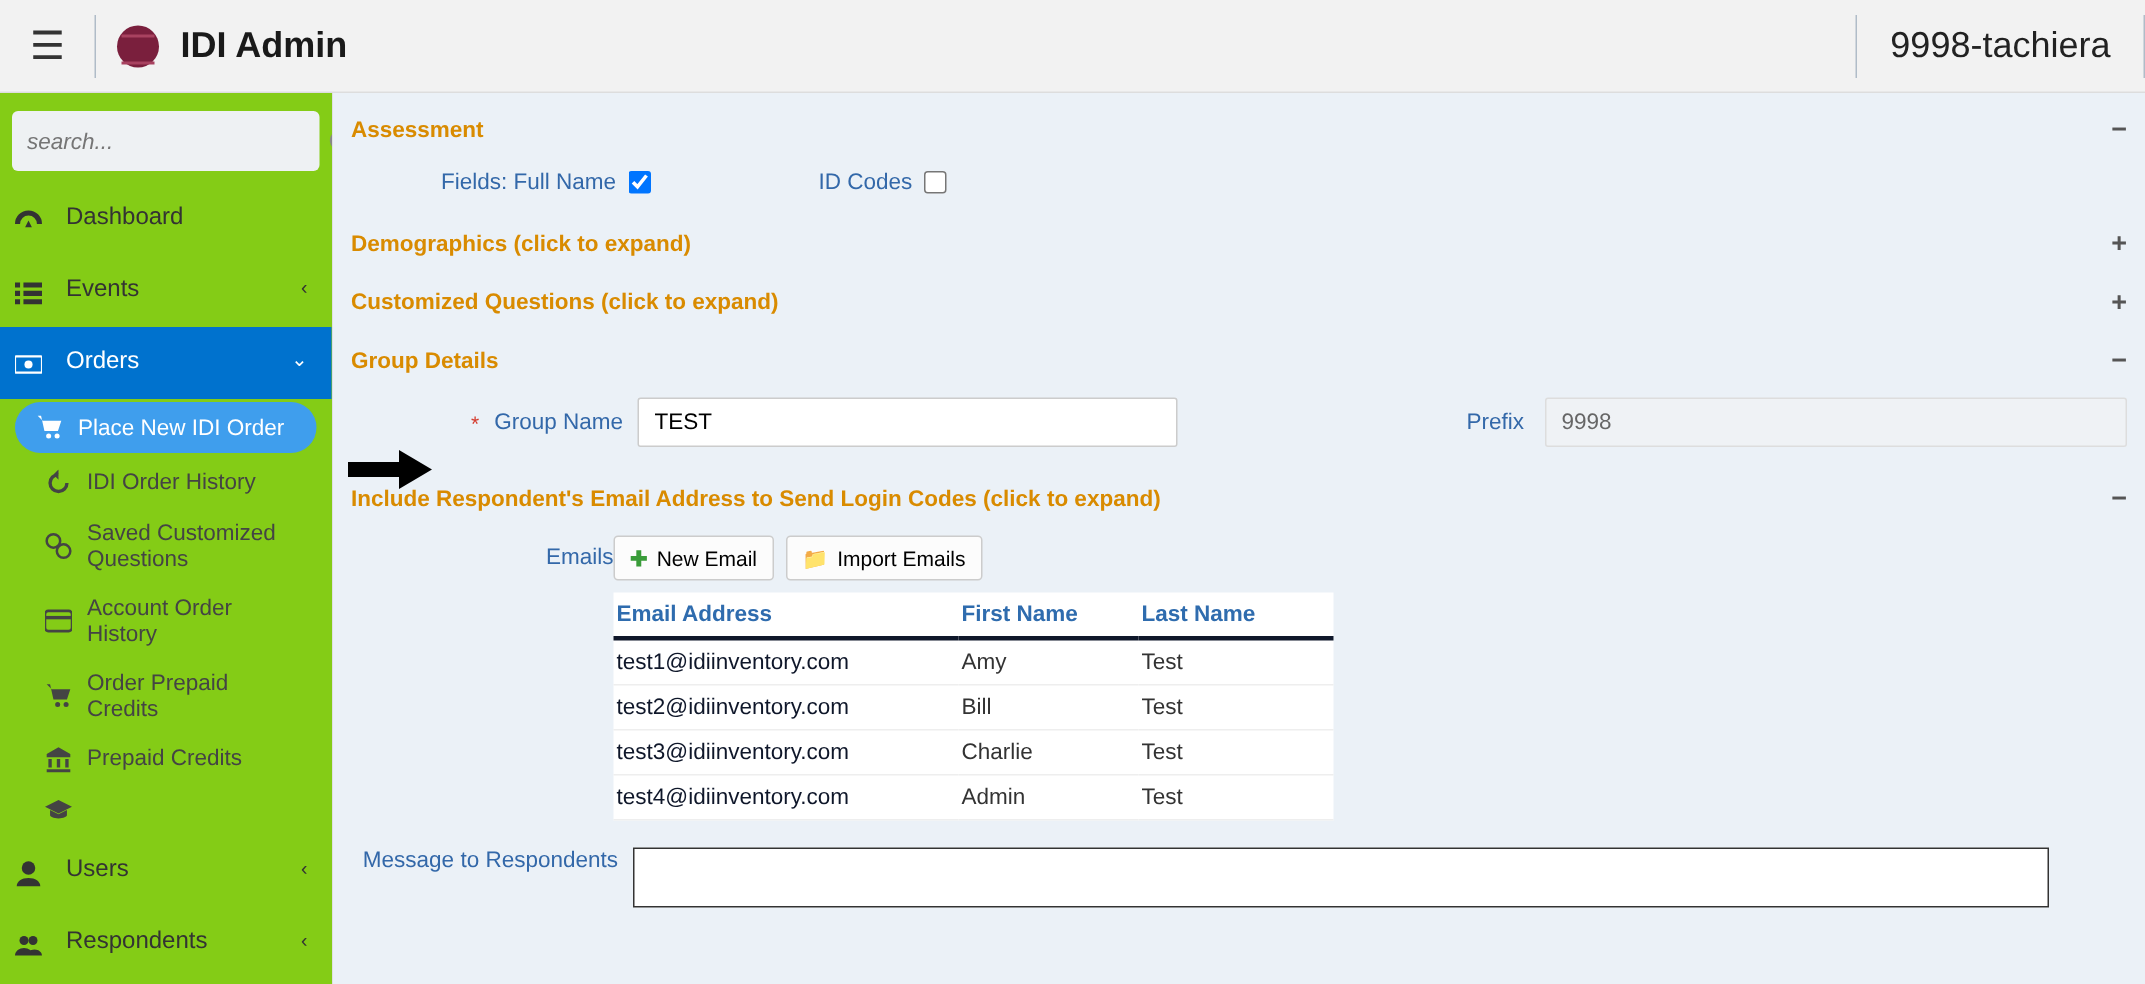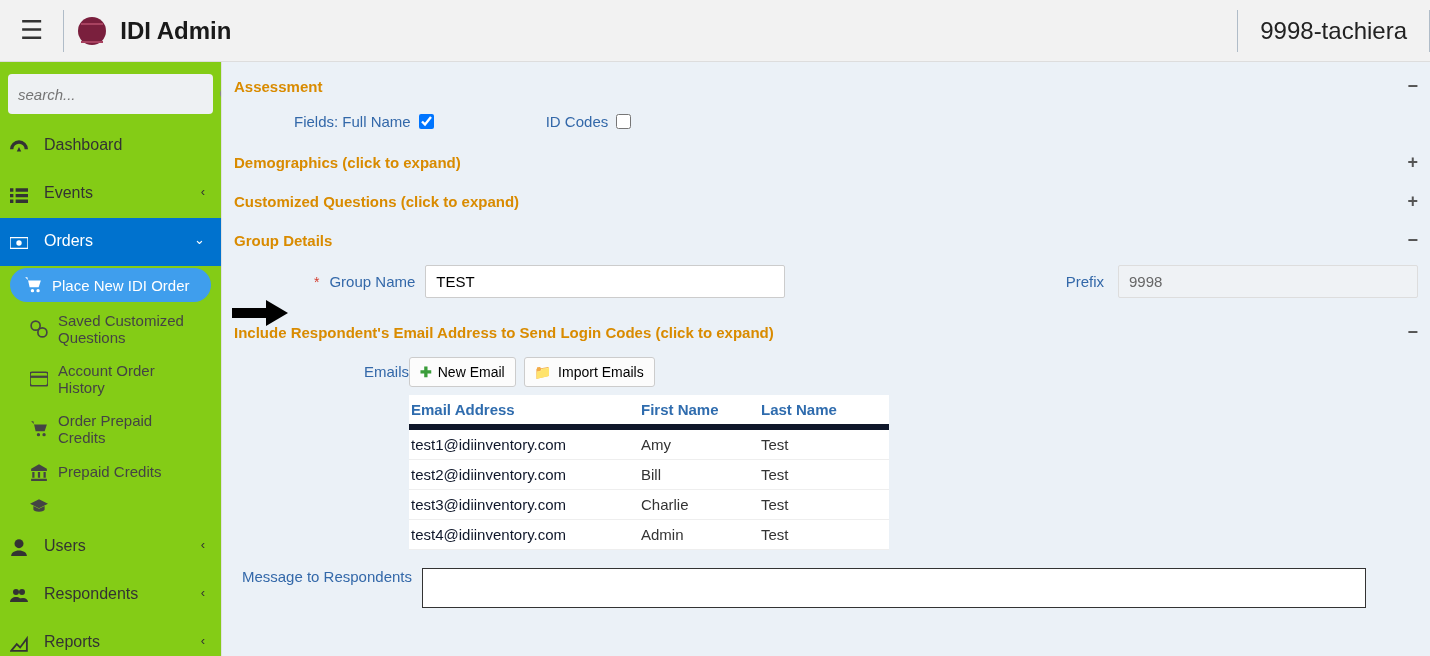--- a/index.html
+++ b/index.html
@@ -37,21 +37,21 @@
 .form-row { display: flex; align-items: center; padding: 10px 0 10px 80px; gap: 10px; }
 .form-label { color: #3368a9; font-size: 15px; text-align: right; }
 .req { color: #d43c2e; }
 .textbox { border: 1px solid #ccc; padding: 7px 10px; font-size: 15px; border-radius: 2px; }
 .textbox[readonly] { background: #eff2f5; color: #666; border-color: #ddd; }
 .btn { display: inline-flex; align-items: center; gap: 6px; border: 1px solid #ccc; background: #fcfcfc; padding: 6px 10px; font-size: 14px; cursor: pointer; border-radius: 3px; }
 .btn-plus { color: #3a9c3a; font-weight: bold; }
 .btn-import { color: #c88f1f; }
 table.emails { border-collapse: collapse; background: #fff; margin-top: 8px; width: 480px; }
 table.emails th, table.emails td { text-align: left; padding: 6px 14px 6px 2px; font-size: 15px; }
-table.emails th { color: #2f6cae; font-weight: 600; border-bottom: 6px solid #0f172a; }
+table.emails th { color: #2f6cae; font-weight: 600; border-bottom: 3px solid #0f172a; }
 table.emails td.email-cell { color: #0f172a; }
 table.emails tbody tr { border-bottom: 1px solid #eee; }
 .textarea { border: 1px solid #333; width: 944px; height: 40px; background: #fff; }
 .arrow-overlay { position: absolute; pointer-events: none; }
 .arrow { width: 56px; height: 26px; position: relative; }
 .arrow::before { content: ""; position: absolute; top: 8px; left: 0; width: 36px; height: 10px; background: #000; }
 .arrow::after { content: ""; position: absolute; top: 0; left: 34px; width: 0; height: 0; border-top: 13px solid transparent; border-bottom: 13px solid transparent; border-left: 22px solid #000; }
 svg.glyph { width: 18px; height: 18px; fill: currentColor; vertical-align: middle; }
 .nav-item.active svg.glyph, .sub-item.selected svg.glyph { fill: #fff; }
 </style>
@@ -116,20 +116,28 @@
       <span class="sub-icon">
         <svg class="glyph" viewBox="0 0 16 16">
             <path d="M1 1h2l2 9h8l2-6H4M6 13a1.5 1.5 0 103 0 1.5 1.5 0 00-3 0zm5 0a1.5 1.5 0 103 0 1.5 1.5 0 00-3 0z"></path>
           </svg>
       </span>
       <span>Place New IDI Order</span>
     </div>
     <div class="sub-item">
       <span class="sub-icon">
         <svg class="glyph" viewBox="0 0 16 16">
+            <path d="M8 2a6 6 0 106 6H12a4 4 0 11-4-4V2zm0 0V0L5 3l3 3V4z"></path>
+          </svg>
+      </span>
+      <span>IDI Order History</span>
+    </div>
+    <div class="sub-item">
+      <span class="sub-icon">
+        <svg class="glyph" viewBox="0 0 16 16">
             <circle cx="5" cy="5" r="4" fill="none" stroke="currentColor" stroke-width="1.5"></circle>
             <circle cx="11" cy="11" r="4" fill="none" stroke="currentColor" stroke-width="1.5"></circle>
           </svg>
       </span>
       <span>Saved Customized Questions</span>
     </div>
     <div class="sub-item">
       <span class="sub-icon">
         <svg class="glyph" viewBox="0 0 16 12">
             <rect width="16" height="12" rx="2" fill="none" stroke="currentColor" stroke-width="1.5"></rect>
@@ -233,21 +241,21 @@
       <div class="section-header">
         <span>Group Details</span>
         <span class="toggle">−</span>
       </div>
       <div class="form-row">
         <span class="req">*</span>
         <span class="form-label">Group Name</span>
         <input class="textbox" style="width: 360px;" value="TEST">
         <div style="flex:1"></div>
         <span class="form-label" style="margin-right:4px">Prefix</span>
-        <input class="textbox" readonly="" style="width: 300px;" value="9998">
+        <input class="textbox" readonly="" style="width: 388px;" value="9998">
       </div>
     </div>
 
     <div class="section">
       <div class="section-header">
         <span>Include Respondent's Email Address to Send Login Codes (click to expand)</span>
         <span class="toggle">−</span>
       </div>
 
       <div style="display:flex; padding:10px 0 0 130px; align-items:flex-start;">

